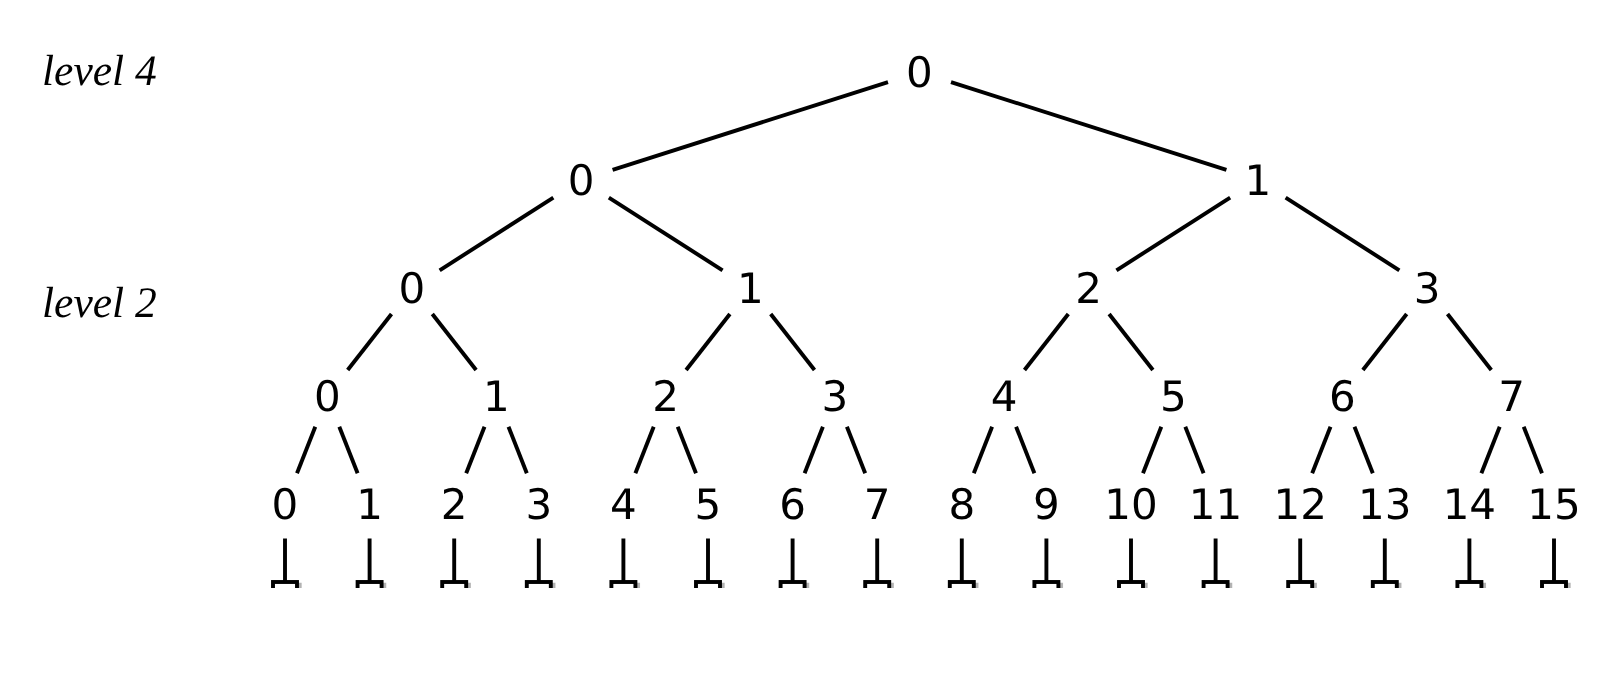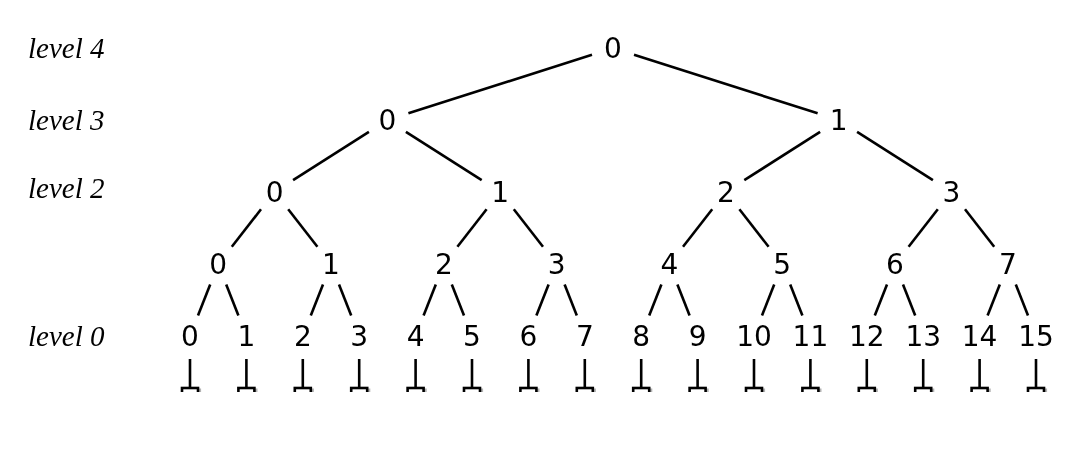--- a/index.html
+++ b/index.html
@@ -35,23 +35,21 @@
     font-family: "DejaVu Sans", "Liberation Sans", sans-serif;
     font-size: 28px;
     fill: #000000;
   }
 </style>
 </head>
 <body>
 
 <div class="canvas">
   <div class="row-label" style="top:48px">level 4</div>
-  <div class="row-label" style="top:120px">level 3</div>
-  <div class="row-label" style="top:188px">level 2</div>
-  <div class="row-label" style="top:336px">level 0</div>
+  <div class="row-label" style="top:203px">level 2</div>
 
   <svg id="tree-svg" class="tree-svg" width="1076" height="456" viewBox="0 0 1076 456">
       <g stroke="#000000" stroke-width="2.6" stroke-linecap="butt">
         <line x1="592.0" y1="54.7" x2="408.4" y2="113.3"></line>
         <line x1="634.0" y1="54.7" x2="817.6" y2="113.3"></line>
         <line x1="368.9" y1="131.8" x2="293.1" y2="180.2"></line>
         <line x1="405.9" y1="131.8" x2="481.7" y2="180.2"></line>
         <line x1="820.1" y1="131.8" x2="744.3" y2="180.2"></line>
         <line x1="857.1" y1="131.8" x2="932.9" y2="180.2"></line>
         <line x1="261.0" y1="209.3" x2="231.8" y2="246.7"></line>

